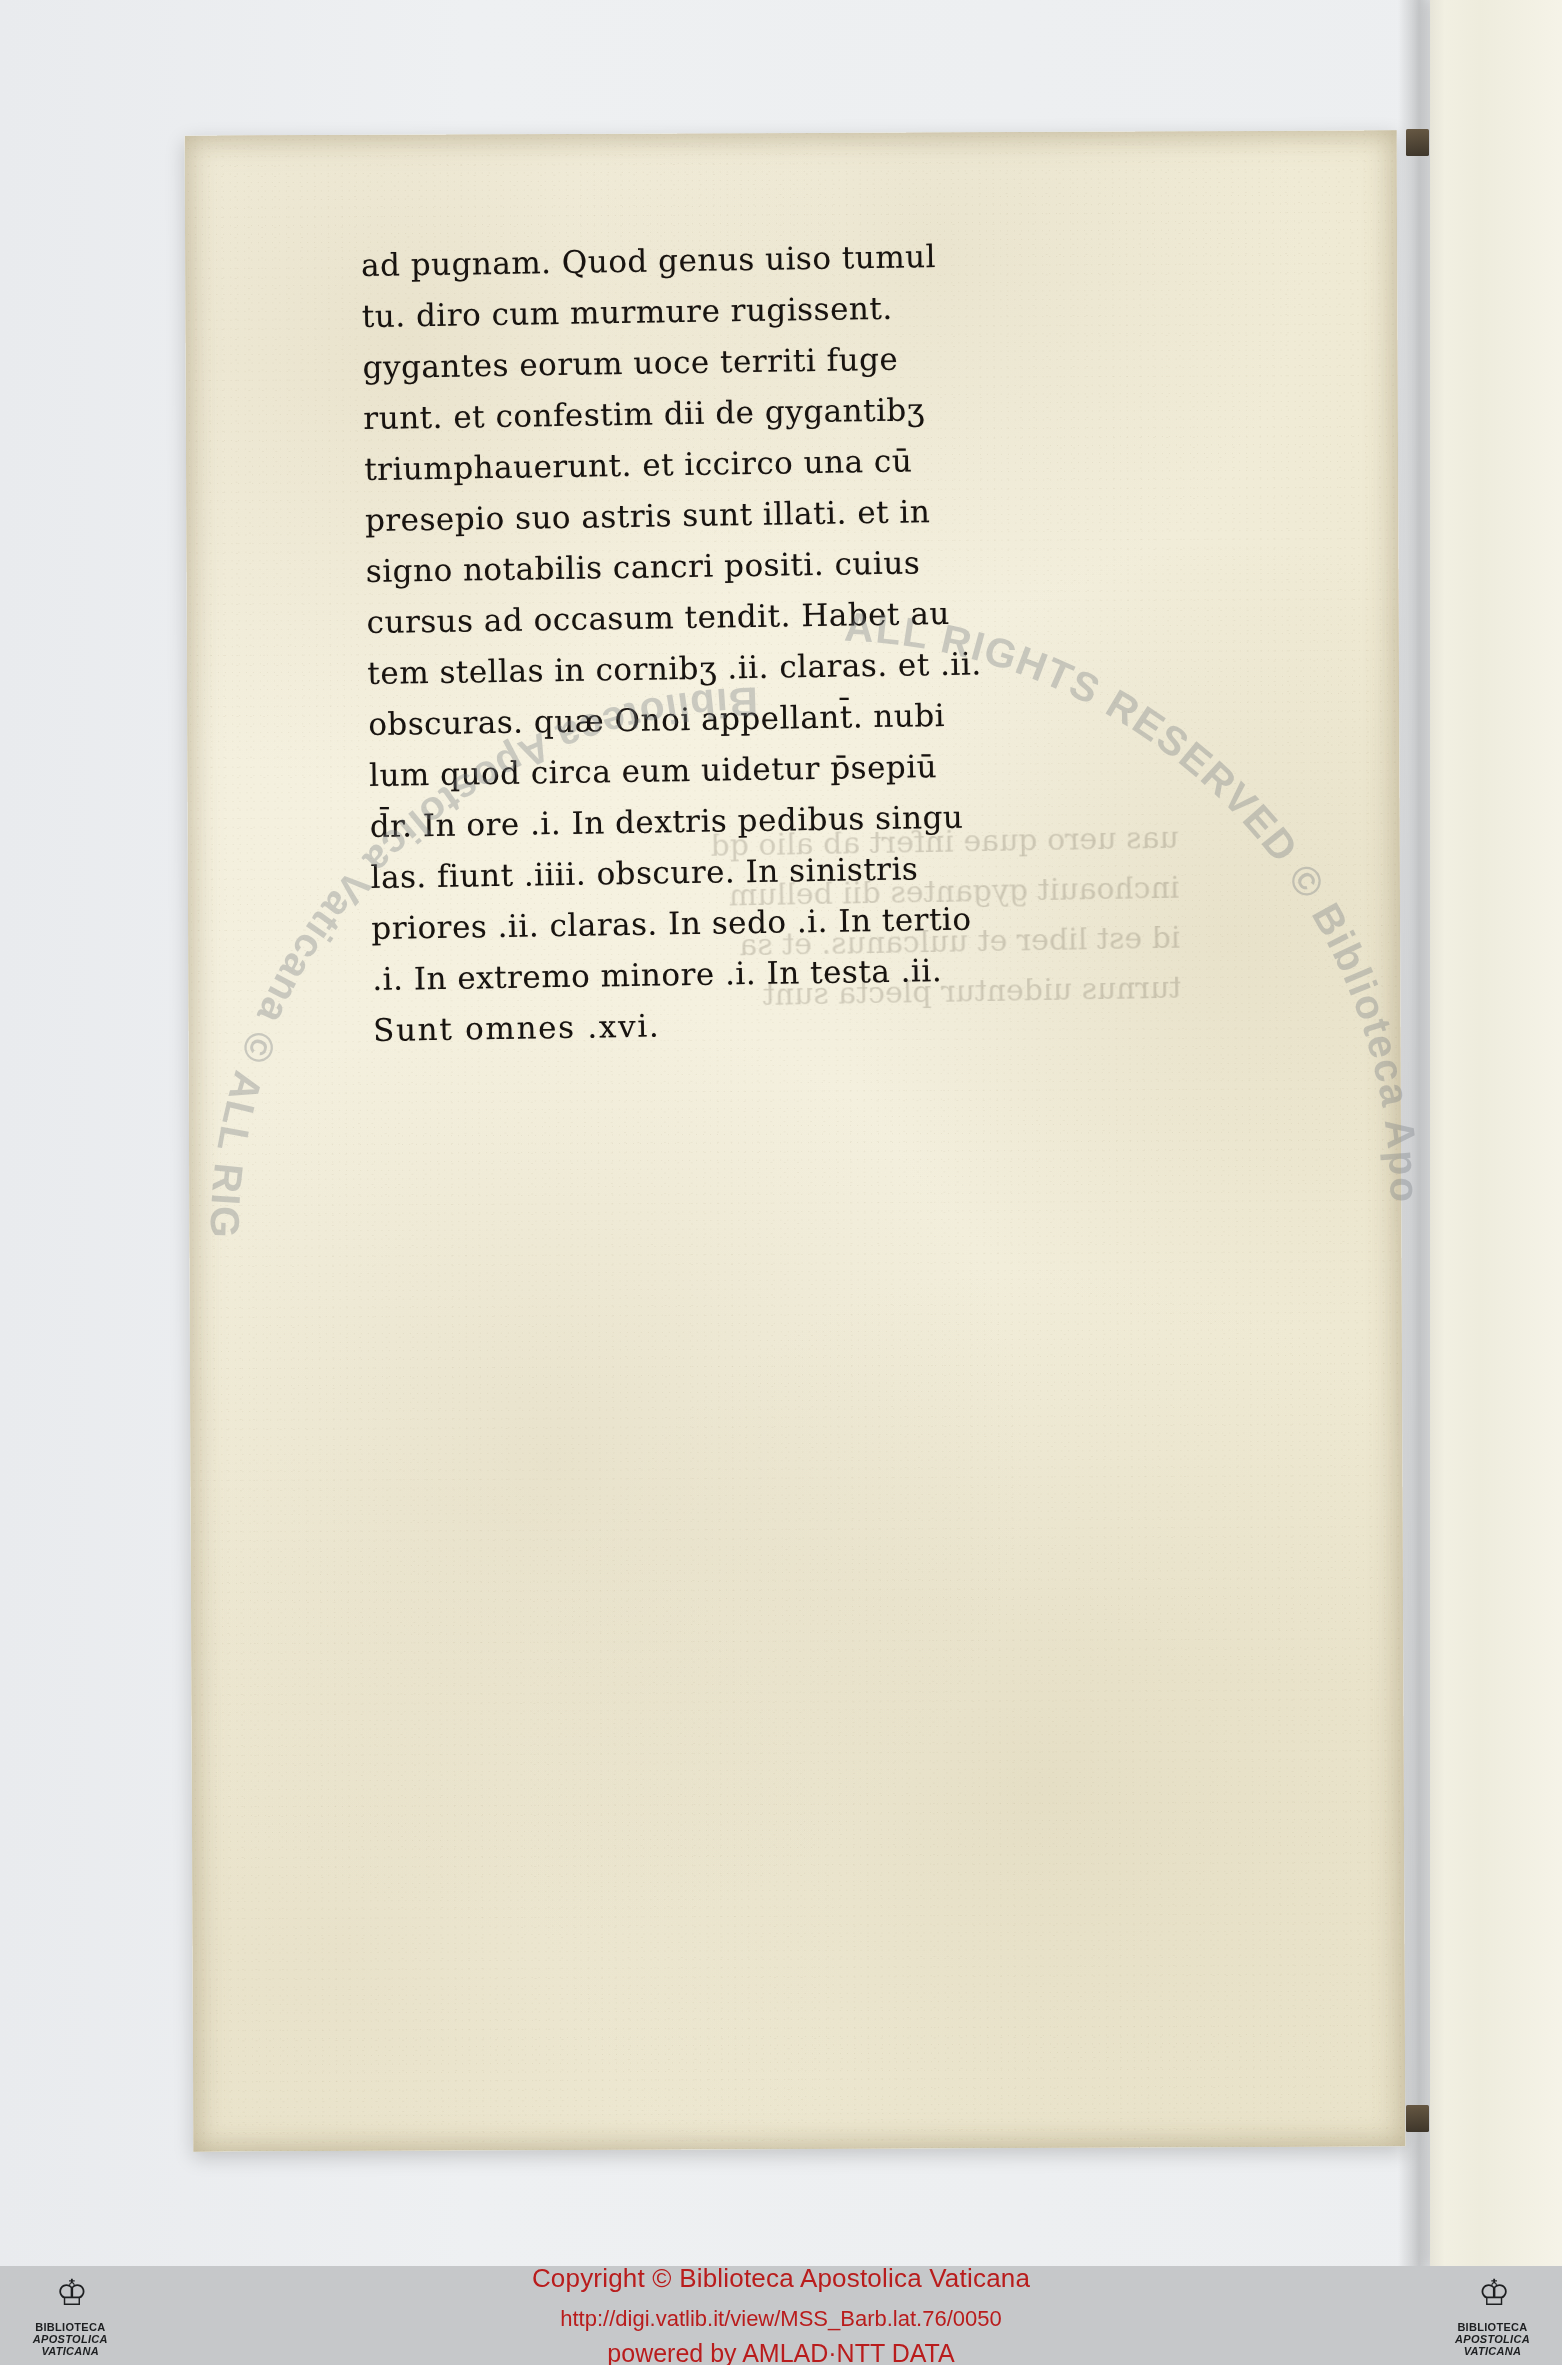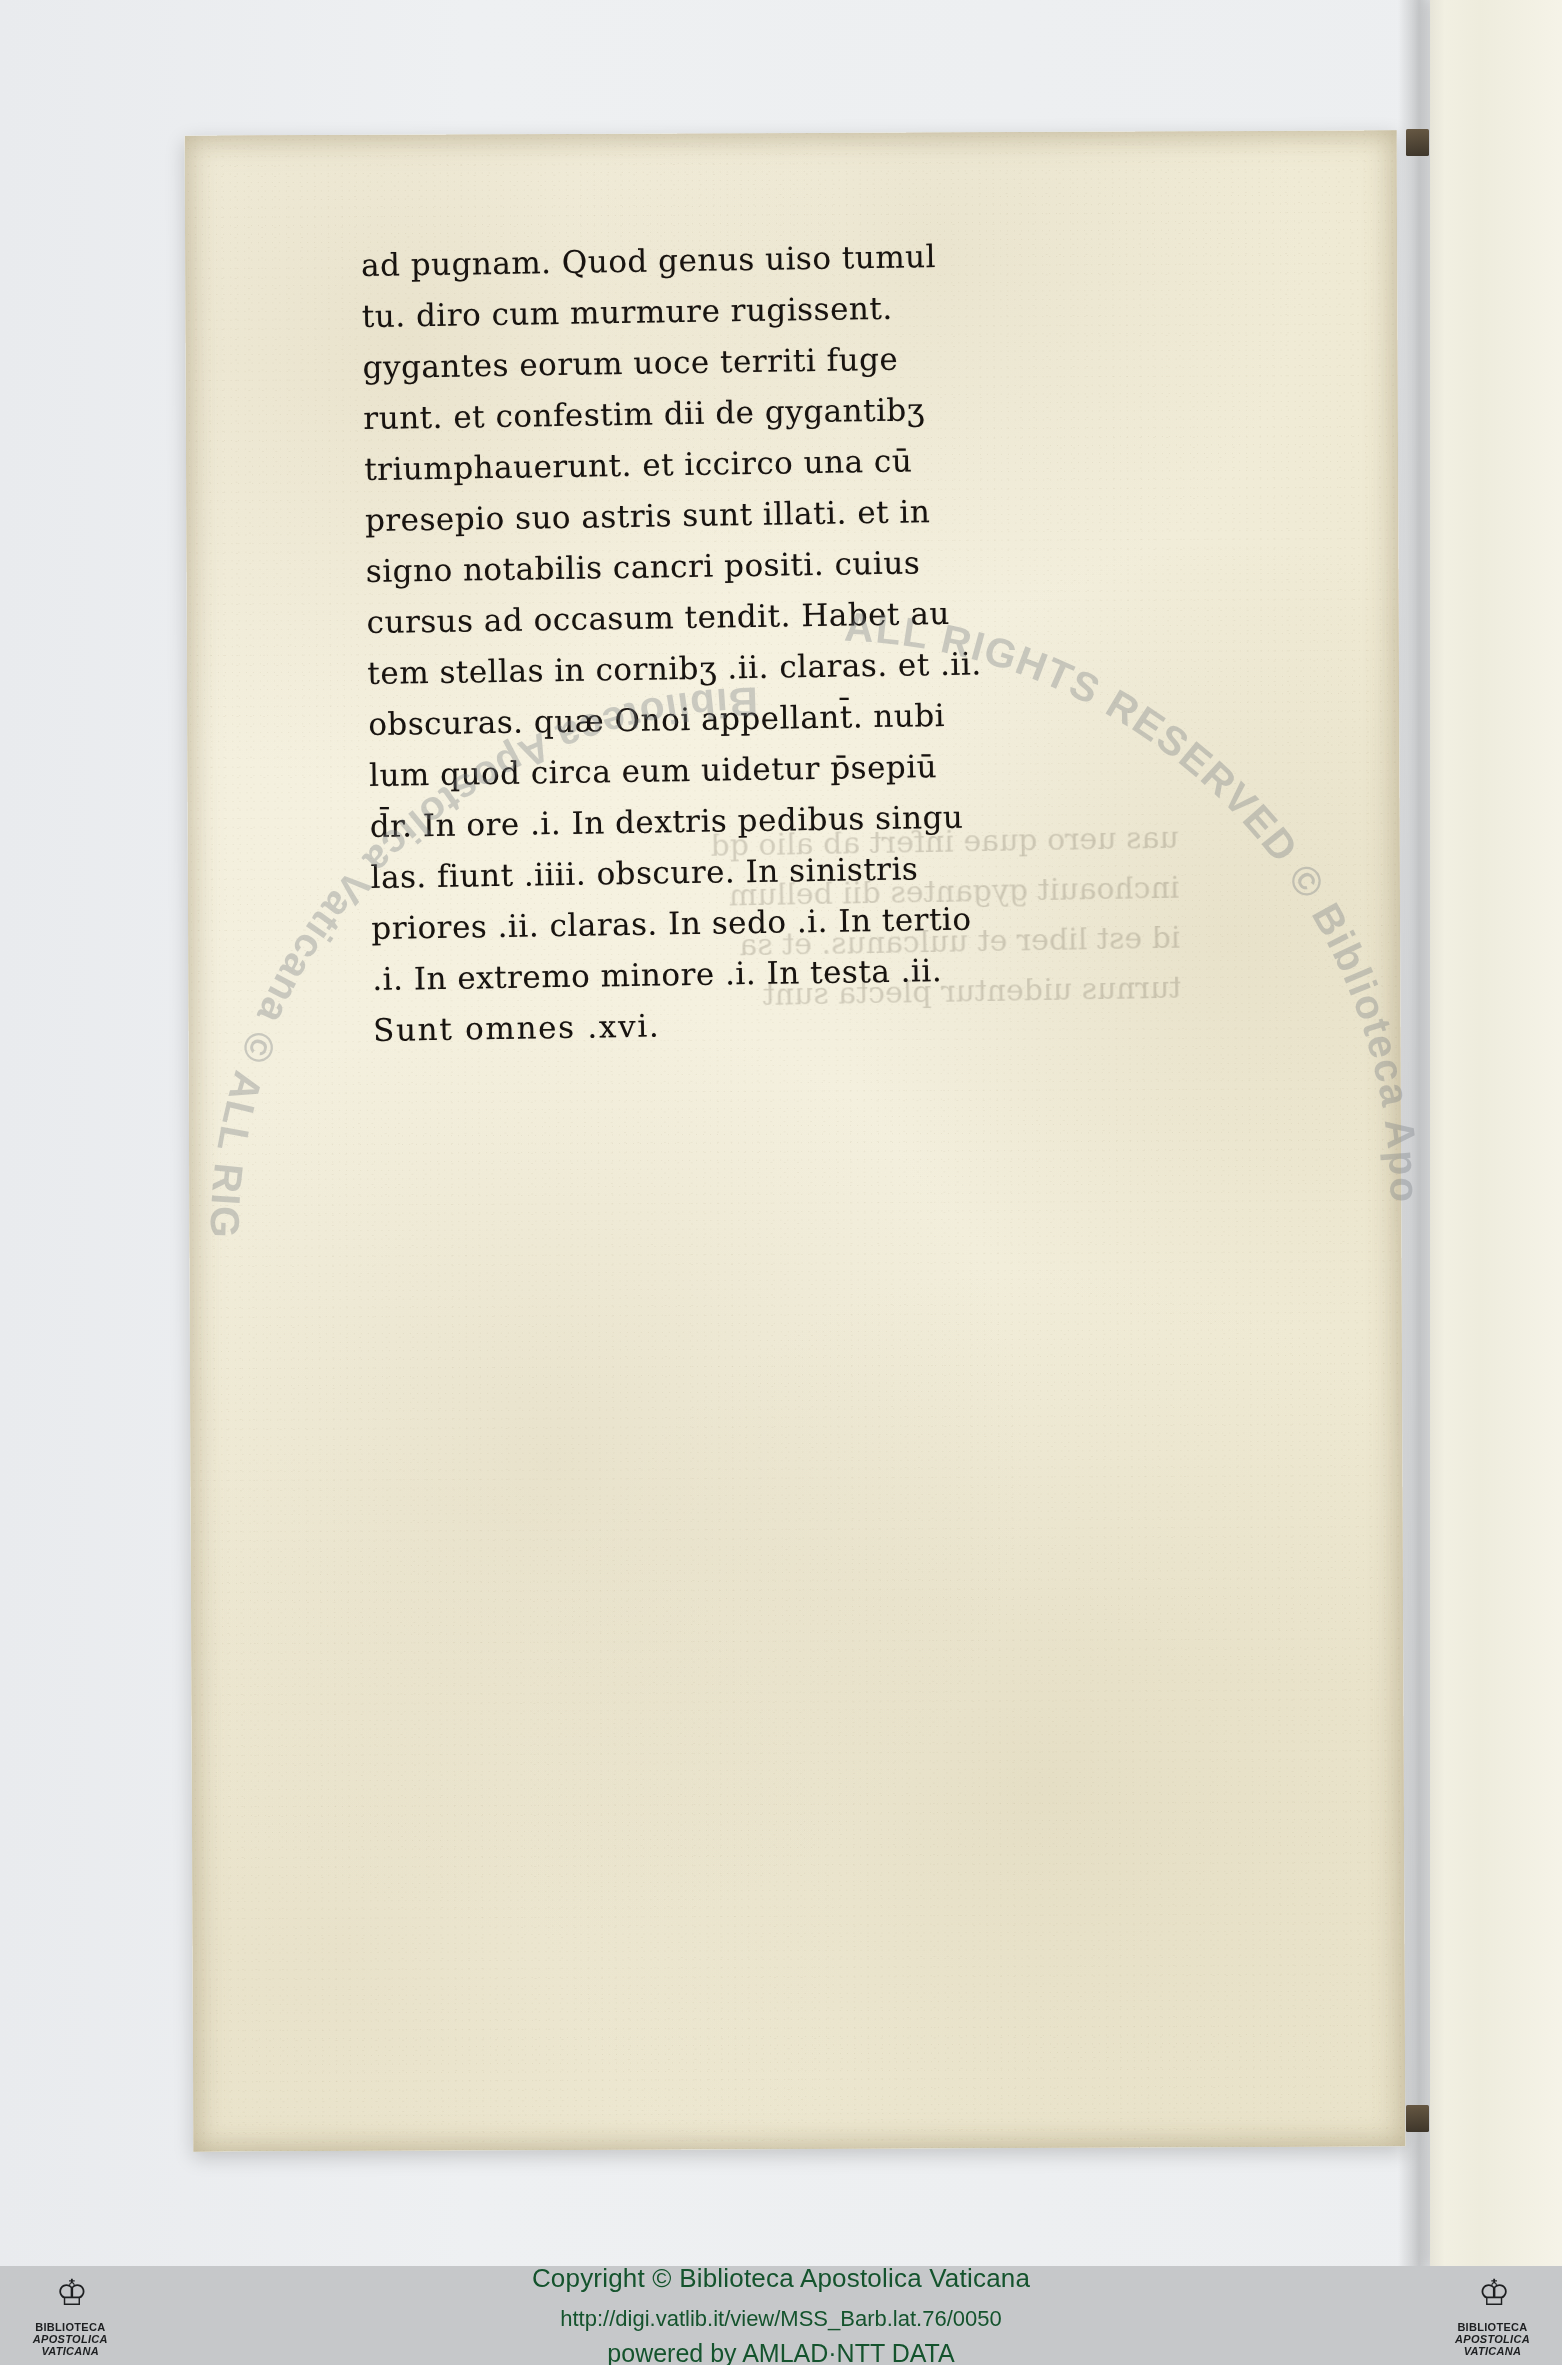--- a/index.html
+++ b/index.html
@@ -198,21 +198,21 @@
   }
 
   
   #footer {
     position: absolute;
     left: 0;
     top: 2266px;
     width: 1562px;
     height: 100px;
     background: #c6c8ca;
-    color: #14532d;
+    color: #b91c1c;
     display: flex;
     align-items: center;
     justify-content: center;
   }
   #footer-center {
     text-align: center;
     line-height: 1.18;
   }
   #footer-copyright {
     font-size: 26px;

